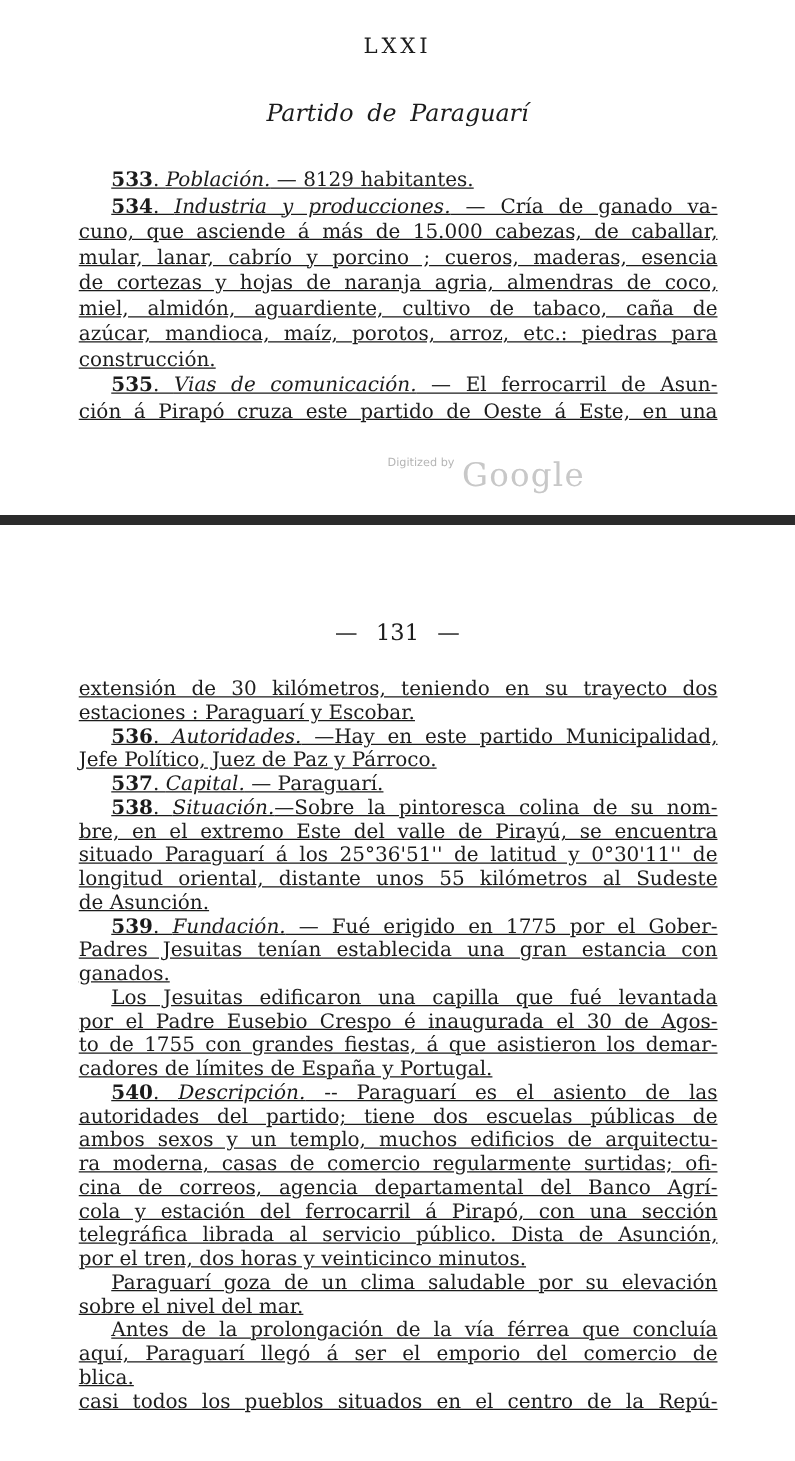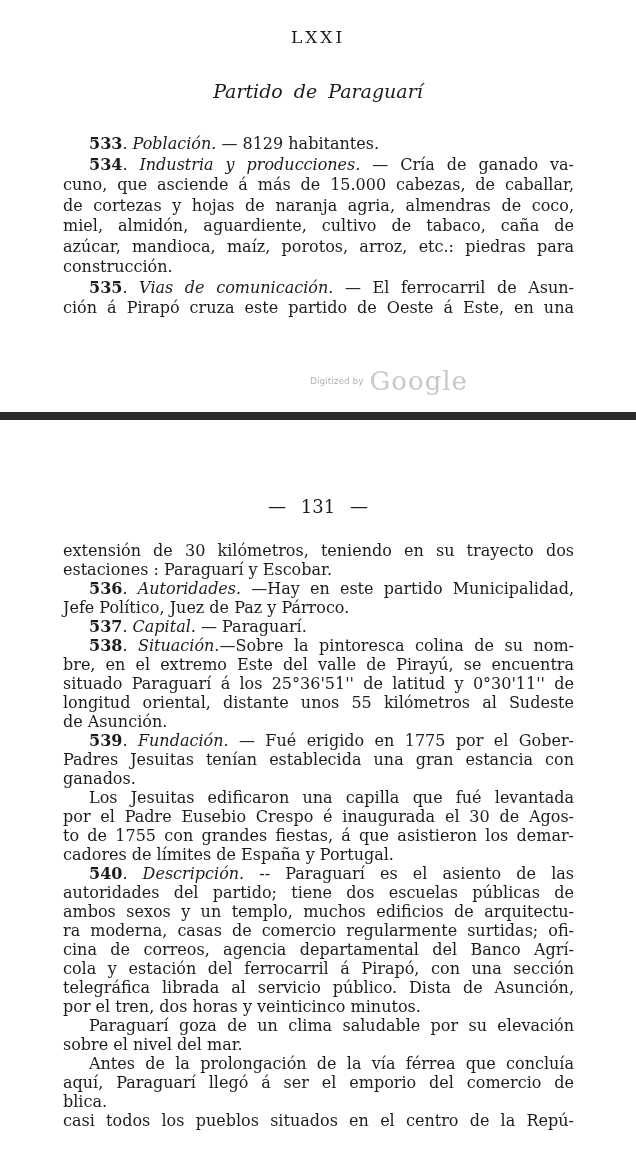--- a/index.html
+++ b/index.html
@@ -33,35 +33,35 @@
   }
 
   .text-block {
     position: absolute; left: 63px; width: 511px;
     font-size: 16px;
   }
   .text-block.top { top: 134px; line-height: 20.5px; }
   .text-block.bottom { top: 121px; line-height: 19px; }
 
   .paragraph { margin: 0; }
-  .line { text-align: left; }
+  .line { text-align: left; text-decoration: underline; }
   .line.just { text-align: justify; text-align-last: justify; }
   .line.indent { text-indent: 26px; }
   .seg-b { font-weight: bold; }
   .seg-i { font-style: italic; }
 
   .page-divider {
     position: absolute; top: 412px; left: 0;
     width: 636px; height: 8px;
     background: #2b2b2b;
   }
 
   .watermark {
     position: absolute; top: 366px; left: 310px;
-    display: flex; align-items: center; gap: 6px;
+    display: flex; align-items: flex-start; gap: 6px;
     user-select: none;
   }
   .wm-prefix {
     font-family: "DejaVu Sans", sans-serif;
     font-size: 9px; color: #b5b5b5;
   }
   .wm-logo {
     font-family: "DejaVu Serif", serif;
     font-size: 26px; color: #c8c8c8;
     letter-spacing: 1px;
@@ -73,20 +73,21 @@
 <section class="page page-top">
   <div class="roman-header">LXXI</div>
   <div class="section-title">Partido de Paraguarí</div>
   <div class="text-block top">
       <div class="paragraph">
         <div class="line indent"><span class="seg-b ">533</span><span class="">. </span><span class="seg-i">Población.</span><span class=""> — 8129 habitantes.</span></div>
       </div>
       <div class="paragraph">
         <div class="line just indent"><span class="seg-b ">534</span><span class="">. </span><span class="seg-i">Industria y producciones.</span><span class=""> — Cría de ganado va-</span></div>
         <div class="line just"><span class="">cuno, que asciende á más de 15.000 cabezas, de caballar,</span></div>
+        <div class="line just"><span class="">mular, lanar, cabrío y porcino ; cueros, maderas, esencia</span></div>
         <div class="line just"><span class="">de cortezas y hojas de naranja agria, almendras de coco,</span></div>
         <div class="line just"><span class="">miel, almidón, aguardiente, cultivo de tabaco, caña de</span></div>
         <div class="line just"><span class="">azúcar, mandioca, maíz, porotos, arroz, etc.: piedras para</span></div>
         <div class="line"><span class="">construcción.</span></div>
       </div>
       <div class="paragraph">
         <div class="line just indent"><span class="seg-b ">535</span><span class="">. </span><span class="seg-i">Vias de comunicación.</span><span class=""> — El ferrocarril de  Asun-</span></div>
         <div class="line just"><span class="">ción á Pirapó cruza este partido de Oeste á Este,  en  una</span></div>
       </div>
     </div>

